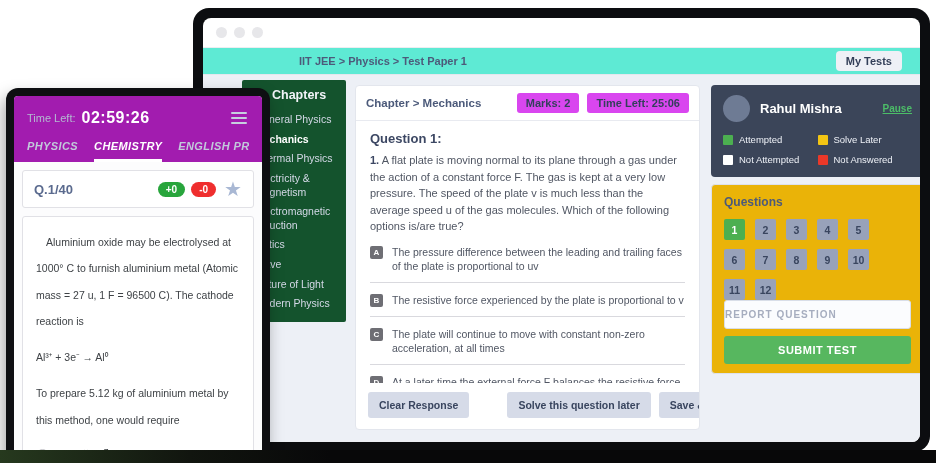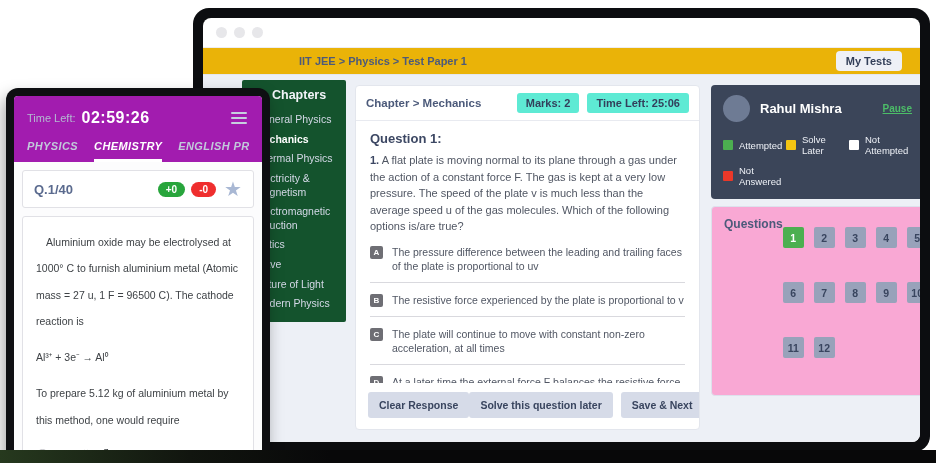--- a/index.html
+++ b/index.html
@@ -9,66 +9,66 @@
 
   
   .win{position:absolute;left:193px;top:8px;width:737px;height:444px;background:#0c0d10;
        border-radius:16px;padding:10px;z-index:1;}
   .win-inner{width:100%;height:100%;background:#fff;border-radius:8px;overflow:hidden;
              display:flex;flex-direction:column;}
   .chrome{height:30px;display:flex;align-items:center;padding-left:13px;gap:7px;
           border-bottom:1px solid #ededf1;flex:none;}
   .dot{width:11px;height:11px;border-radius:50%;background:#e7e7ea;}
   .crumbbar{height:27px;display:flex;align-items:center;padding:0 18px 0 96px;
-            border-bottom:1px solid #e4e7ee;flex:none;background:#eab308;}
+            border-bottom:1px solid #e4e7ee;flex:none;background:#5eead4;}
   .crumb{font-size:11px;font-weight:bold;color:#4c5a7a;}
   .mytests{margin-left:auto;background:#eef0f6;border-radius:4px;padding:4px 10px;
            font-size:11px;font-weight:bold;color:#323e58;cursor:pointer;}
   .content{position:relative;flex:1;background:#edf0f6;}
 
   
   .sidebar{position:absolute;left:39px;top:5px;width:104px;background:#14532d;
            border-radius:2px;padding-bottom:8px;overflow:hidden;}
   .sb-title{padding:8px 6px 8px 30px;font-size:12.5px;font-weight:bold;color:#f2f4f9;}
   .sb-item{padding:3px 6px 3px 13px;font-size:10.5px;line-height:1.3;color:#d4d9e7;cursor:pointer;}
   .sb-item.active{color:#ffffff;font-weight:bold;}
 
   
   .qcard{position:absolute;left:152px;top:10px;width:345px;height:345px;background:#fff;
          border:1px solid #e3e6ed;border-radius:4px;display:flex;flex-direction:column;overflow:hidden;}
   .qhead{display:flex;align-items:center;padding:7px 10px;border-bottom:1px solid #e8eaf0;flex:none;}
   .qpath{font-size:11.5px;font-weight:bold;color:#4c5a7a;}
-  .badge{background:#5eead4;border-radius:3px;padding:4px 9px;font-size:11px;font-weight:bold;
+  .badge{background:#d946ef;border-radius:3px;padding:4px 9px;font-size:11px;font-weight:bold;
          color:#333f5b;margin-left:8px;white-space:nowrap;}
   .qbody{padding:10px 14px 0;flex:1;overflow:hidden;}
   .qtitle{font-size:13px;font-weight:bold;color:#3c4763;margin-bottom:6px;}
   .qtext{font-size:11px;color:#505663;line-height:1.5;}
   .qtext b{color:#3c4763;}
   .optrow{display:flex;gap:9px;margin-top:10px;align-items:flex-start;cursor:pointer;}
   .optletter{flex:none;width:13px;height:13px;background:#6e6e74;border-radius:2px;color:#fff;
              font-size:8px;font-weight:bold;display:flex;align-items:center;justify-content:center;margin-top:1px;}
   .opttext{font-size:10.5px;color:#505663;line-height:1.4;}
   .optdiv{border-bottom:1px solid #d9d9de;margin:8px 0 2px;}
-  .qfoot{display:flex;align-items:center;padding:9px 12px 11px;flex:none;}
+  .qfoot{display:flex;align-items:center;padding:9px 12px 11px;flex:none;gap:38px;}
   .btn{background:#d6dbe8;border-radius:3px;padding:7px 11px;font-size:10.5px;font-weight:bold;
        color:#39455f;cursor:pointer;white-space:nowrap;}
   .qfoot .right{margin-left:auto;display:flex;gap:8px;}
 
   
   .panel{position:absolute;left:508px;top:10px;width:213px;}
   .profile{background:#3b4559;border-radius:4px;padding:10px 12px 12px;color:#fff;}
   .prow{display:flex;align-items:center;gap:10px;justify-content:center;}
   .avatar{width:27px;height:27px;border-radius:50%;background:#6e7b94;flex:none;}
   .pname{font-size:13px;font-weight:bold;}
   .pause{margin-left:auto;color:#4cbd68;font-size:10px;font-weight:bold;cursor:pointer;text-decoration:underline;}
-  .legend{display:grid;grid-template-columns:1fr 1fr 1fr;row-gap:9px;margin-top:12px;}
+  .legend{display:grid;grid-template-columns:1fr 1fr;row-gap:9px;margin-top:12px;}
   .litem{display:flex;align-items:center;gap:6px;font-size:9.5px;color:#eef1f7;}
   .lsq{width:10px;height:10px;border-radius:1px;flex:none;}
-  .qpanel{margin-top:7px;background:#f9a8d4;border:1px solid #dde1ec;border-radius:4px;
-          padding:10px 12px 12px;height:190px;display:flex;flex-direction:row;}
+  .qpanel{margin-top:7px;background:#eab308;border:1px solid #dde1ec;border-radius:4px;
+          padding:10px 12px 12px;height:190px;display:flex;flex-direction:column;}
   .qp-title{font-size:12px;font-weight:bold;color:#4c5a7a;}
   .tiles{display:grid;grid-template-columns:repeat(5,21px);gap:9px 10px;margin-top:10px;}
   .tile{width:21px;height:21px;border-radius:2px;background:#98a2ba;color:#39455f;font-size:10.5px;
         font-weight:bold;display:flex;align-items:center;justify-content:center;cursor:pointer;}
   .tile.active{background:#4caf50;color:#fff;}
   .report{margin-top:auto;background:#fbfcfe;border:1px solid #d9dee8;border-radius:3px;
           text-align:left;padding:8px 0;font-size:10px;font-weight:bold;letter-spacing:1px;
           color:#a6adbf;cursor:pointer;}
   .submit{margin-top:7px;background:#57b75f;border-radius:3px;text-align:center;padding:8px 0;
           font-size:11px;font-weight:bold;letter-spacing:.5px;color:#fff;cursor:pointer;}

